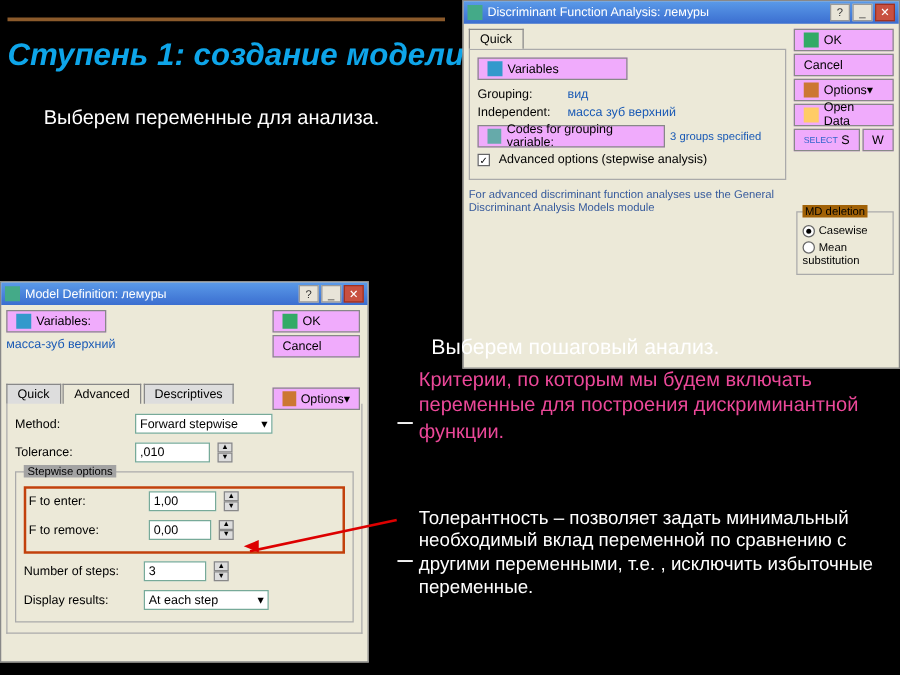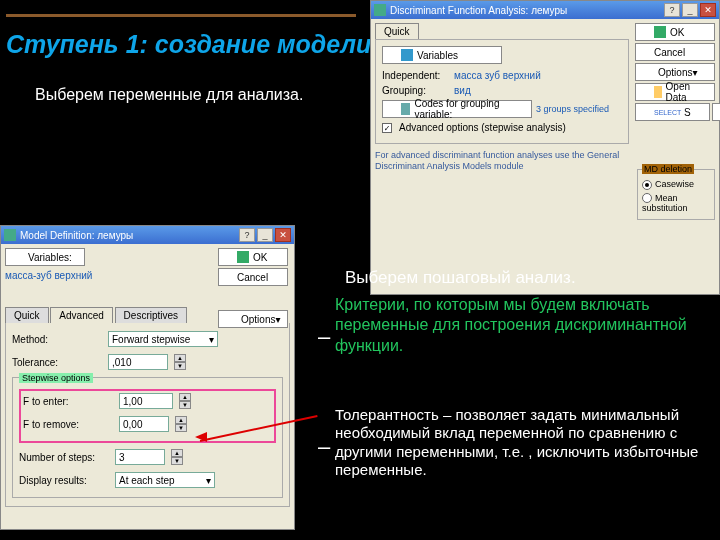--- a/index.html
+++ b/index.html
@@ -1,29 +1,29 @@
 <!DOCTYPE html>
 <html><head>
 <meta charset="utf-8">
 <style>
   * { box-sizing: border-box; margin: 0; padding: 0; }
   body { font-family: Tahoma, Arial, sans-serif; background: #000; width: 720px; height: 540px; position: relative; overflow: hidden; }
   .slide-title { color: #0ea5e9; font-style: italic; font-weight: bold; font-size: 25px; position: absolute; left: 6px; top: 30px; }
   .slide-title-bar { position: absolute; left: 6px; top: 14px; width: 350px; height: 3px; background: #8b5a2b; }
   .slide-txt-1 { color: #fff; font-size: 16px; position: absolute; left: 35px; top: 85px; width: 270px; line-height: 1.3; }
   .slide-txt-2 { color: #fff; font-size: 17px; position: absolute; left: 345px; top: 268px; }
-  .slide-txt-3 { color: #22c55e; font-size: 16px; position: absolute; left: 335px; top: 295px; width: 370px; line-height: 1.28; }
+  .slide-txt-3 { color: #ec4899; font-size: 16px; position: absolute; left: 335px; top: 295px; width: 370px; line-height: 1.28; }
   .slide-txt-4 { color: #fff; font-size: 15px; position: absolute; left: 335px; top: 406px; width: 370px; line-height: 1.22; }
   .dialog { background: #ece9d8; border: 1px solid #888; position: absolute; font-size: 10px; color: #000; }
   .titlebar { background: linear-gradient(#5a9ae8,#3b6ed0); height: 18px; display:flex; align-items:center; padding:0 3px; color:#fff; }
   .titlebar .t-icon { width:12px;height:12px;background:#4a8; margin-right:4px; }
   .titlebar .t-text { flex:1; font-size:10px; white-space:nowrap; overflow:hidden; }
   .titlebar .t-btn { width:16px;height:14px;background:#e8e4d8;border:1px solid #999;margin-left:2px;display:flex;align-items:center;justify-content:center;font-size:9px;color:#333; }
   .titlebar .t-close { background:#c85040;color:#fff;border-color:#a03020; }
-  .btn { background:#ffffff; border:1px solid #888; height:18px; display:flex; align-items:center; padding:0 18px; font-size:10px; }
+  .btn { background:#f0abfc; border:1px solid #888; height:18px; display:flex; align-items:center; padding:0 7px; font-size:10px; }
   .btn .bicon { width:12px;height:12px;margin-right:4px; }
   .field { background:#fff; border:1px solid #7a9; height:16px; padding:0 3px; font-size:10px; display:flex; align-items:center; }
   .spin { display:flex; }
   .spin .up,.spin .dn{ width:12px;height:8px;background:#ddd;border:1px solid #888;font-size:6px;text-align:center;line-height:6px; }
   .radio { width:10px;height:10px;border:1px solid #666;border-radius:50%;background:#fff;display:inline-block;vertical-align:middle;margin-right:3px;position:relative; }
   .radio.checked::after{content:"";width:4px;height:4px;background:#000;border-radius:50%;position:absolute;left:2px;top:2px;}
   .check { width:10px;height:10px;border:1px solid #666;background:#fff;display:inline-block;vertical-align:middle;margin-right:3px;text-align:center;font-size:8px;line-height:9px; }
   .tab { display:inline-block; padding:2px 8px; border:1px solid #888; border-bottom:none; background:#ece9d8; font-size:10px; margin-right:-1px; }
   .tab.inactive { background:#ddd; }
   
@@ -42,22 +42,22 @@
   .dlg2 .body{ position:relative; padding:4px; }
   .dlg2 .toprow{ display:flex; align-items:center; gap:6px; margin-bottom:4px;}
   .dlg2 .rightcol2{ position:absolute; right:6px; top:4px; width:70px; }
   .dlg2 .rightcol2 .btn{ margin-bottom:2px; }
   .dlg2 .tabs{ margin-top:26px; }
   .dlg2 .frm{ border:1px solid #aaa; border-top:none; padding:8px 6px; }
   .dlg2 .frm .row{ display:flex; align-items:center; margin-bottom:7px; gap:6px;}
   .dlg2 .frm .lbl{ width:90px; }
   .dlg2 .frm .field{ width:100px; }
   .dlg2 .stepgrp{ border:1px solid #aaa; padding:6px 6px 2px; margin-top:2px; }
-  .dlg2 .stepgrp .sg-title{ position:relative; top:-12px; background:#86efac; padding:0 3px; font-size:9px;}
-  .redbox{ border:2px solid #ec4899; padding:2px; }
+  .dlg2 .stepgrp .sg-title{ position:relative; top:-12px; background:#a3a3a3; padding:0 3px; font-size:9px;}
+  .redbox{ border:2px solid #c2410c; padding:2px; }
   .arrow-line{ position:absolute; background:#d00; }
   .arrow-head{ position:absolute; width:0;height:0;border-top:5px solid transparent;border-bottom:5px solid transparent;border-right:12px solid #d00; }
   .minus{ color:#fff; position:absolute; font-size:22px; }
 </style>
 </head>
 <body>
 
 <div class="slide-title-bar"></div>
 <div class="slide-title">Ступень 1: создание модели</div>
 <div class="slide-txt-1">Выберем переменные для анализа.</div>
@@ -92,26 +92,26 @@
       </div>
     </div>
     <div class="leftarea">
       <div class="tab">Quick</div>
       <div style="border:1px solid #aaa; padding:6px;">
         <div class="btn" style="width:120px;margin-bottom:6px">
             <span class="bicon" style="background:#39c"></span>
             <span>Variables</span>
           </div>
         <div class="row">
+            <span class="lbl">Grouping:</span>
+            <span style="color:#1a5ab5">вид</span>
+          </div>
+        <div class="row">
             <span class="lbl">Independent:</span>
             <span style="color:#1a5ab5">масса зуб верхний</span>
-          </div>
-        <div class="row">
-            <span class="lbl">Grouping:</span>
-            <span style="color:#1a5ab5">вид</span>
           </div>
         <div class="row">
             <div class="btn" style="width:150px">
               <span class="bicon" style="background:#6aa"></span>
               <span>Codes for grouping variable:</span>
             </div>
             <span style="color:#1a5ab5;font-size:9px">3 groups specified</span>
           </div>
         <div class="row">
             <span class="check">✓</span>

